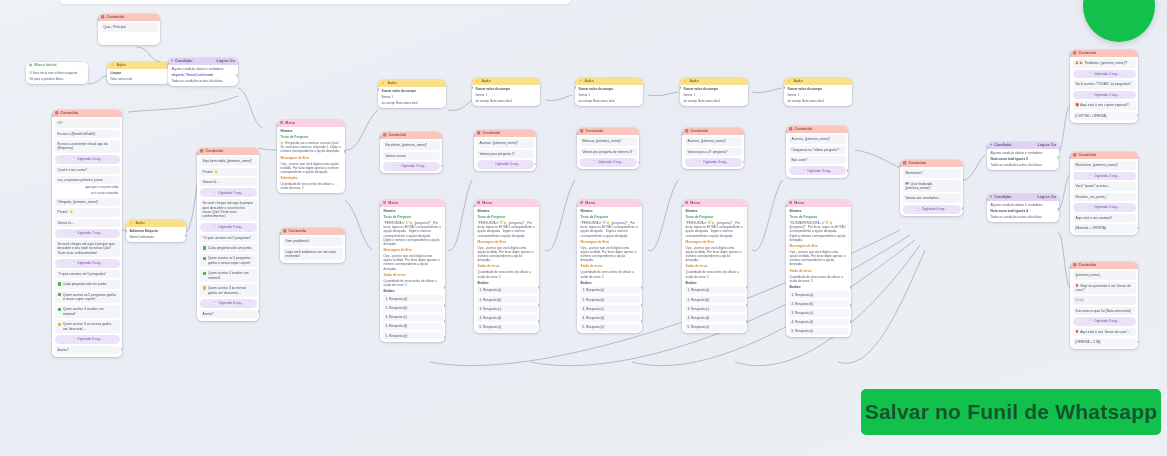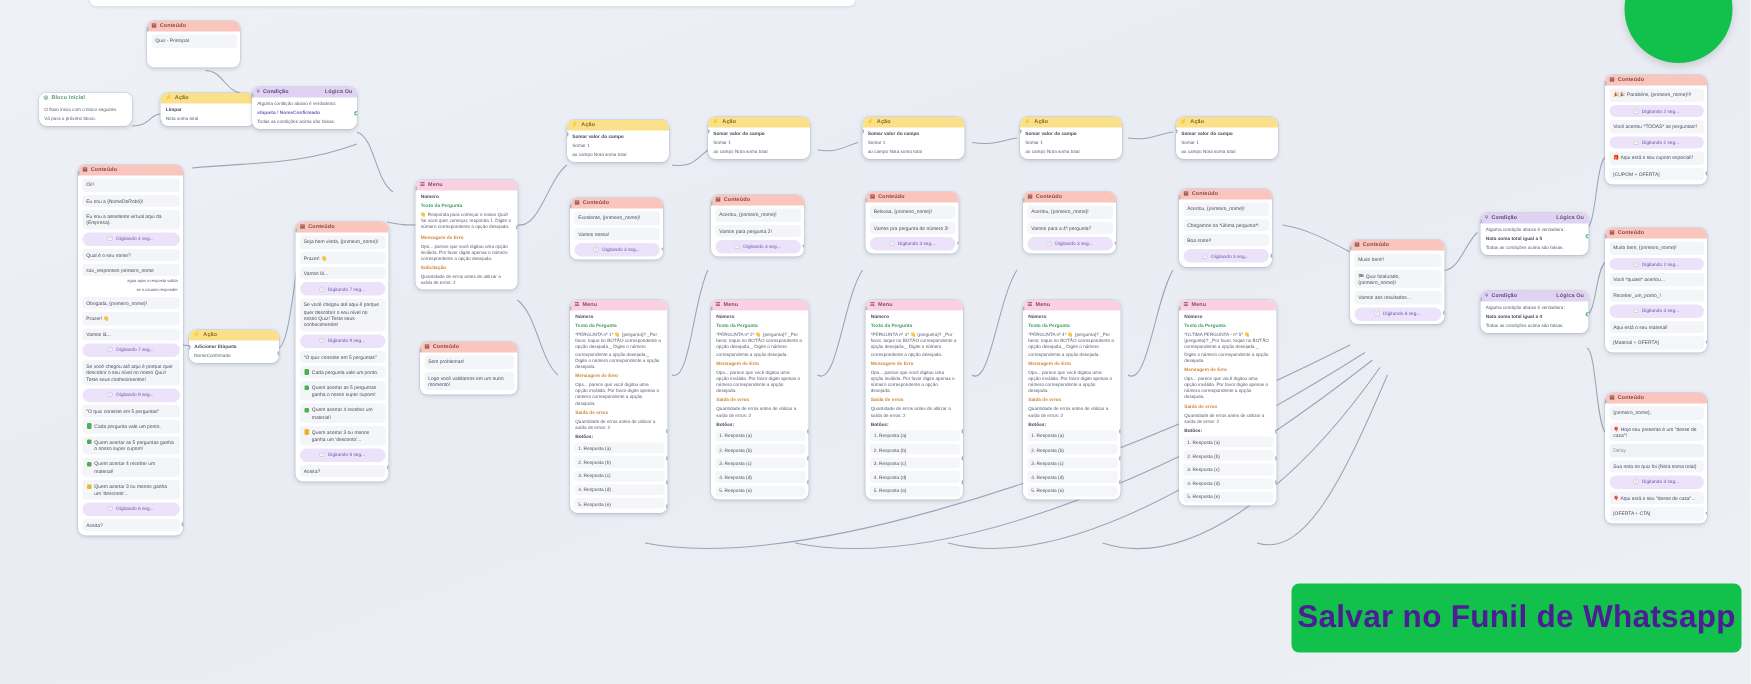--- a/index.html
+++ b/index.html
@@ -65,21 +65,21 @@
   .dot.l { left:-1.3px; } .dot.r { right:-1.3px; }
   .ring {
     position:absolute; width:3.2px;height:3.2px;border-radius:50%;
     border:.8px solid #6fc18a; background:#fff; right:-1.6px;
   }
 
   
   #saveBtn {
     position:absolute; left:861px; top:389px; width:300px; height:46px;
     background:#12c14c; border:none; border-radius:5px;
-    color:#4c1d95; font-size:21px; font-weight:bold;
+    color:#14532d; font-size:21px; font-weight:bold;
     font-family:"Liberation Sans", sans-serif;
     cursor:pointer; letter-spacing:.2px;
   }
   #fab {
     position:absolute; left:1083px; top:-30px; width:72px; height:72px;
     border-radius:50%; background:#12c14c;
     box-shadow:0 2px 6px rgba(0,0,0,.15);
   }
   #topbar {
     position:absolute; left:60px; top:-6px; width:510px; height:10px;

